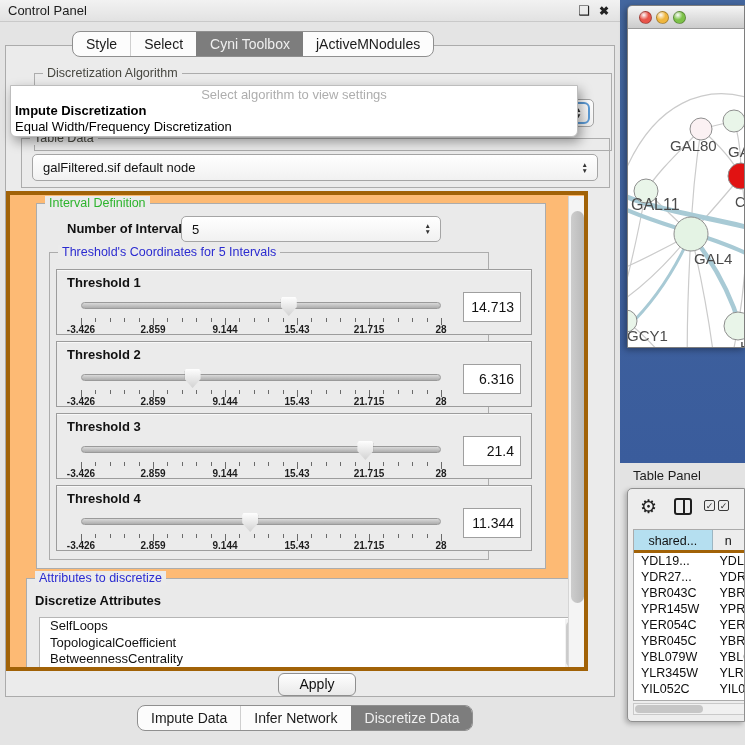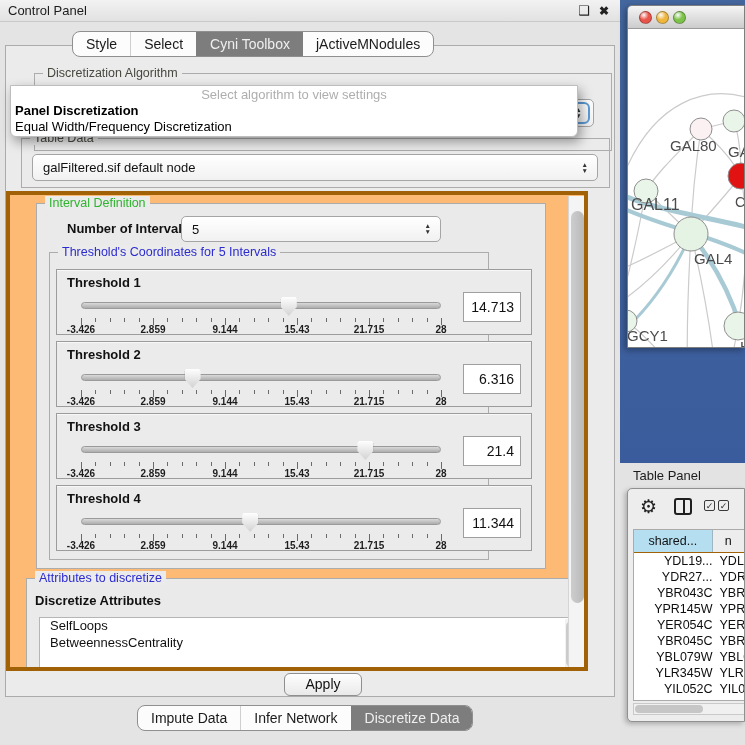--- a/index.html
+++ b/index.html
@@ -81,21 +81,21 @@
     border:1px solid #9F9F9F; font-size:14px; color:#111; text-align:right; line-height:28px;
     padding-right:6px; }
 
   
   .attr-subtitle { position:absolute; left:8px; top:14px; font-size:13px; font-weight:bold; color:#111; }
   .attr-list { position:absolute; left:12px; top:38px; width:542px; height:56px; background:#FFFFFF;
     border:1px solid #B5B5B5; overflow:hidden; }
   .attr-item { font-size:13px; color:#111; line-height:16.5px; padding-left:10px; white-space:nowrap; }
   .attr-sb { position:absolute; right:1px; top:1px; width:14px; height:54px; background:#F2F2F2; }
 
-  .apply-row { position:absolute; left:14px; top:627px; width:608px; height:25px;text-decoration:underline; }
+  .apply-row { position:absolute; left:8px; top:627px; width:608px; height:25px;text-decoration:underline; }
   .apply-btn { position:absolute; left:264px; top:0; width:78px; height:23px;
     background:linear-gradient(#FEFEFE,#E9E9E9); border:1px solid #8F8F8F; border-radius:6px;
     font-size:14px; color:#111; text-align:center; line-height:21px; }
 
   
   .desktop { position:absolute; left:620px; top:0; width:125px; height:463px;
     background:linear-gradient(#44679F,#3A5C9C); }
   .net-window { position:absolute; left:627px; top:5px; width:118px; height:343px;
     border:1px solid #7E7E7E; border-radius:5px 0 0 0; box-shadow:-2px 2px 6px rgba(0,0,0,.35);
     overflow:hidden;padding-left:34px; }
@@ -109,24 +109,24 @@
   .tp-window { position:absolute; left:7px; top:25px; width:118px; height:234px; background:#EDEDED;
     border:1px solid #909090; border-radius:5px 0 0 5px; box-shadow:-2px 2px 5px rgba(0,0,0,.25); overflow:hidden; }
   .tp-gear { position:absolute; left:12px; top:6px; font-size:19px; color:#1F1F1F; }
   .tp-colicon { position:absolute; left:46px; top:9px; width:18px; height:17px; border:2px solid #1F1F1F;
     border-radius:3px; }
   .tp-colicon::after { content:""; position:absolute; left:50%; top:0; width:2px; height:100%; background:#1F1F1F; }
   .tp-check { position:absolute; top:11px; width:11px; height:11px; border:1.5px solid #3A3A3A;
     border-radius:2px; font-size:9px; line-height:10px; text-align:center; color:#2A2A2A; }
   .tp-table { position:absolute; left:5px; top:40px; width:113px; height:172px; background:#FFFFFF;
     border:1px solid #ABABAB; overflow:hidden; }
-  .tp-header { display:flex; height:23px; border-bottom:1px solid #a16207; }
+  .tp-header { display:flex; height:23px; border-bottom:3px solid #a16207; }
   .tp-th { font-size:12.5px; color:#111; text-align:center; line-height:22px; overflow:hidden;
     white-space:nowrap; border-right:1px solid #9DB6C2; }
-  .tp-row { display:flex; height:16px;text-align:right; }
+  .tp-row { display:flex; height:16px; }
   .tp-td { font-size:12.5px; color:#0E0E0E; line-height:16px; padding-left:7px; overflow:hidden;
     white-space:nowrap; }
   .tp-hsb { position:absolute; left:5px; top:214px; width:113px; height:12px; background:#F0F0F0;
     border:1px solid #C9C9C9; }
   .tp-hsb-thumb { position:absolute; left:1px; top:1px; width:68px; height:8px; background:#C6C6C6;
     border-radius:5px; }
 
   .lbl { position:absolute; white-space:nowrap; }
 </style>
 </head>
@@ -344,20 +344,21 @@
             </div>
         </div>
       </div>
 
       <div class="group" style="left:16px;top:383px;width:552px;height:96px;background:#EAEAEA;">
         <span class="group-title t-blue">Attributes to discretize</span>
         <span class="attr-subtitle">Discretize Attributes</span>
         <div class="attr-list">
           <div id="attr-items">
               <div class="attr-item">SelfLoops</div>
+              <div class="attr-item">TopologicalCoefficient</div>
               <div class="attr-item">BetweennessCentrality</div>
             </div>
           <div class="attr-sb">
             <div class="sb-thumb" style="top:2px;height:46px;left:1px;width:11px;"></div>
           </div>
         </div>
       </div>
 
       <div class="vsb">
         <div class="sb-thumb" style="top:15px;height:392px;"></div>
@@ -380,21 +381,21 @@
         <span>Cyni Toolbox</span>
       </div>
       <div class="seg-tab">
         <span>jActiveMNodules</span>
       </div>
     </div>
 
   <div class="popup">
     <div class="popup-placeholder">Select algorithm to view settings</div>
     <div id="popup-items">
-        <div class="popup-item first">Panel Discretization</div>
+        <div class="popup-item first">Impute Discretization</div>
         <div class="popup-item">Equal Width/Frequency Discretization</div>
       </div>
   </div>
 
   <div class="seg-tabs bottom-tabs" id="bottom-tabs">
       <div class="seg-tab">
         <span>Impute Data</span>
       </div>
       <div class="seg-tab">
         <span>Infer Network</span>

